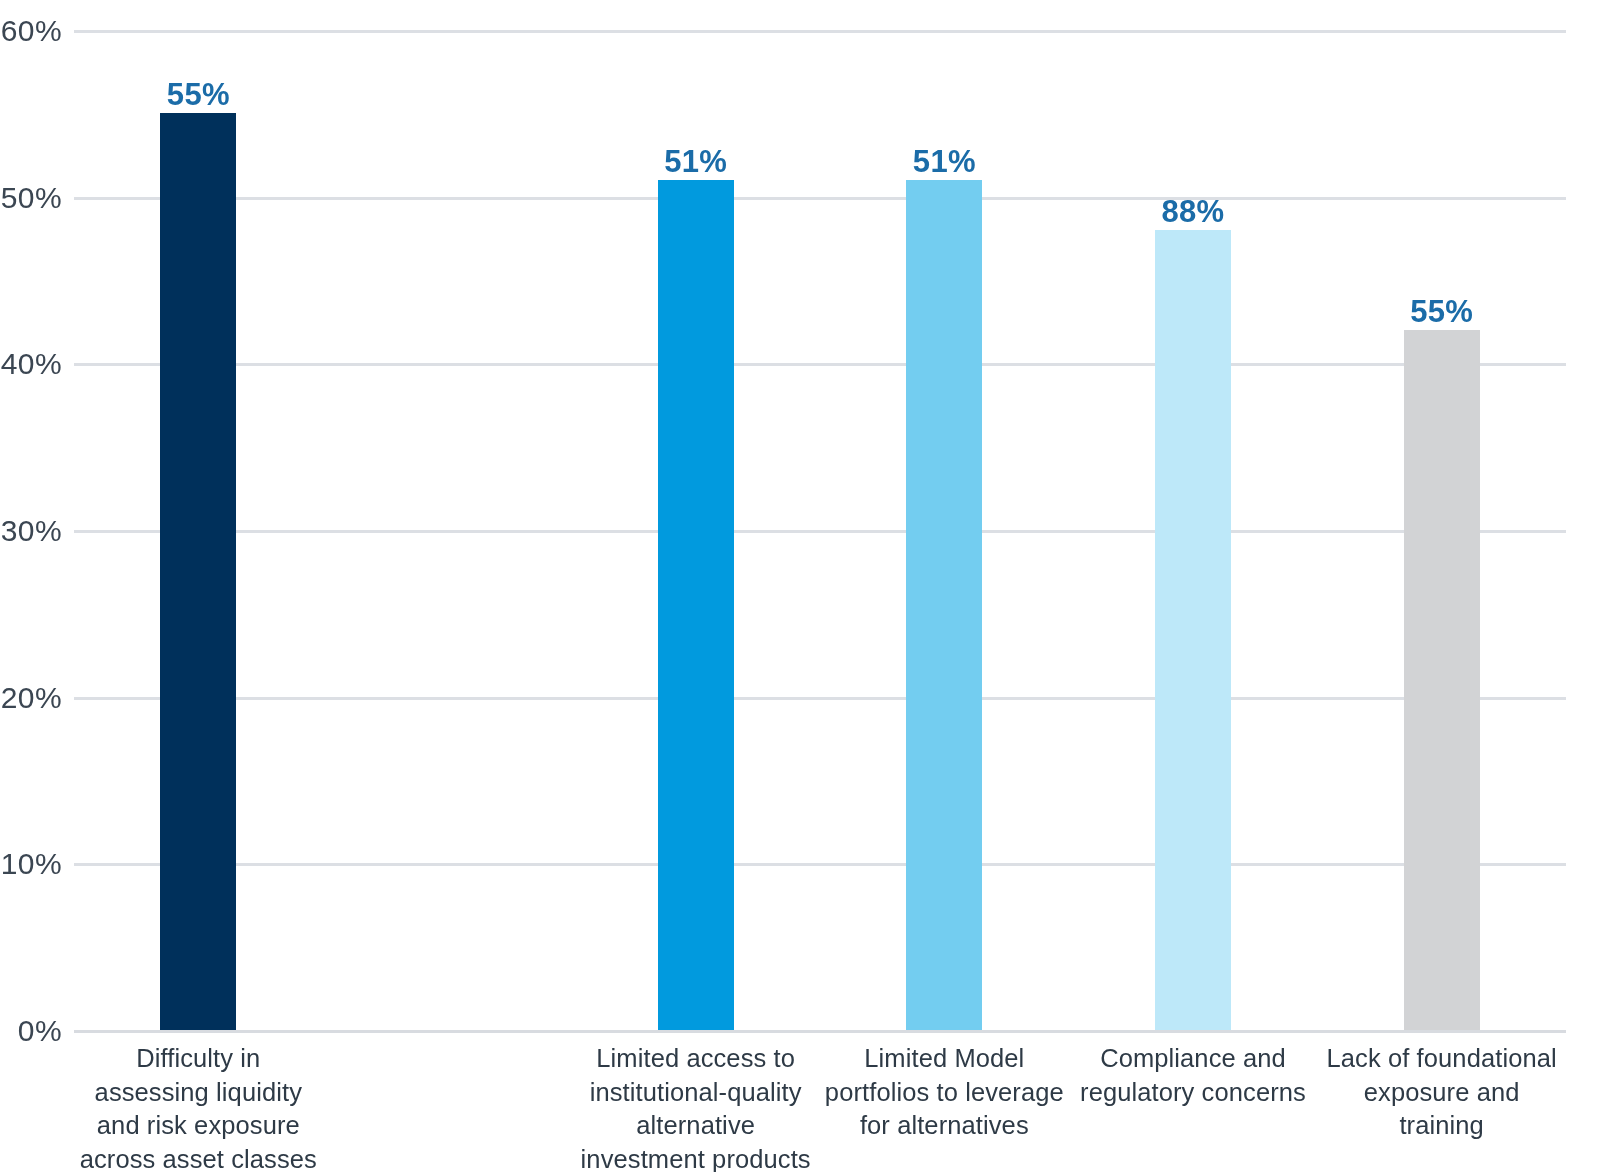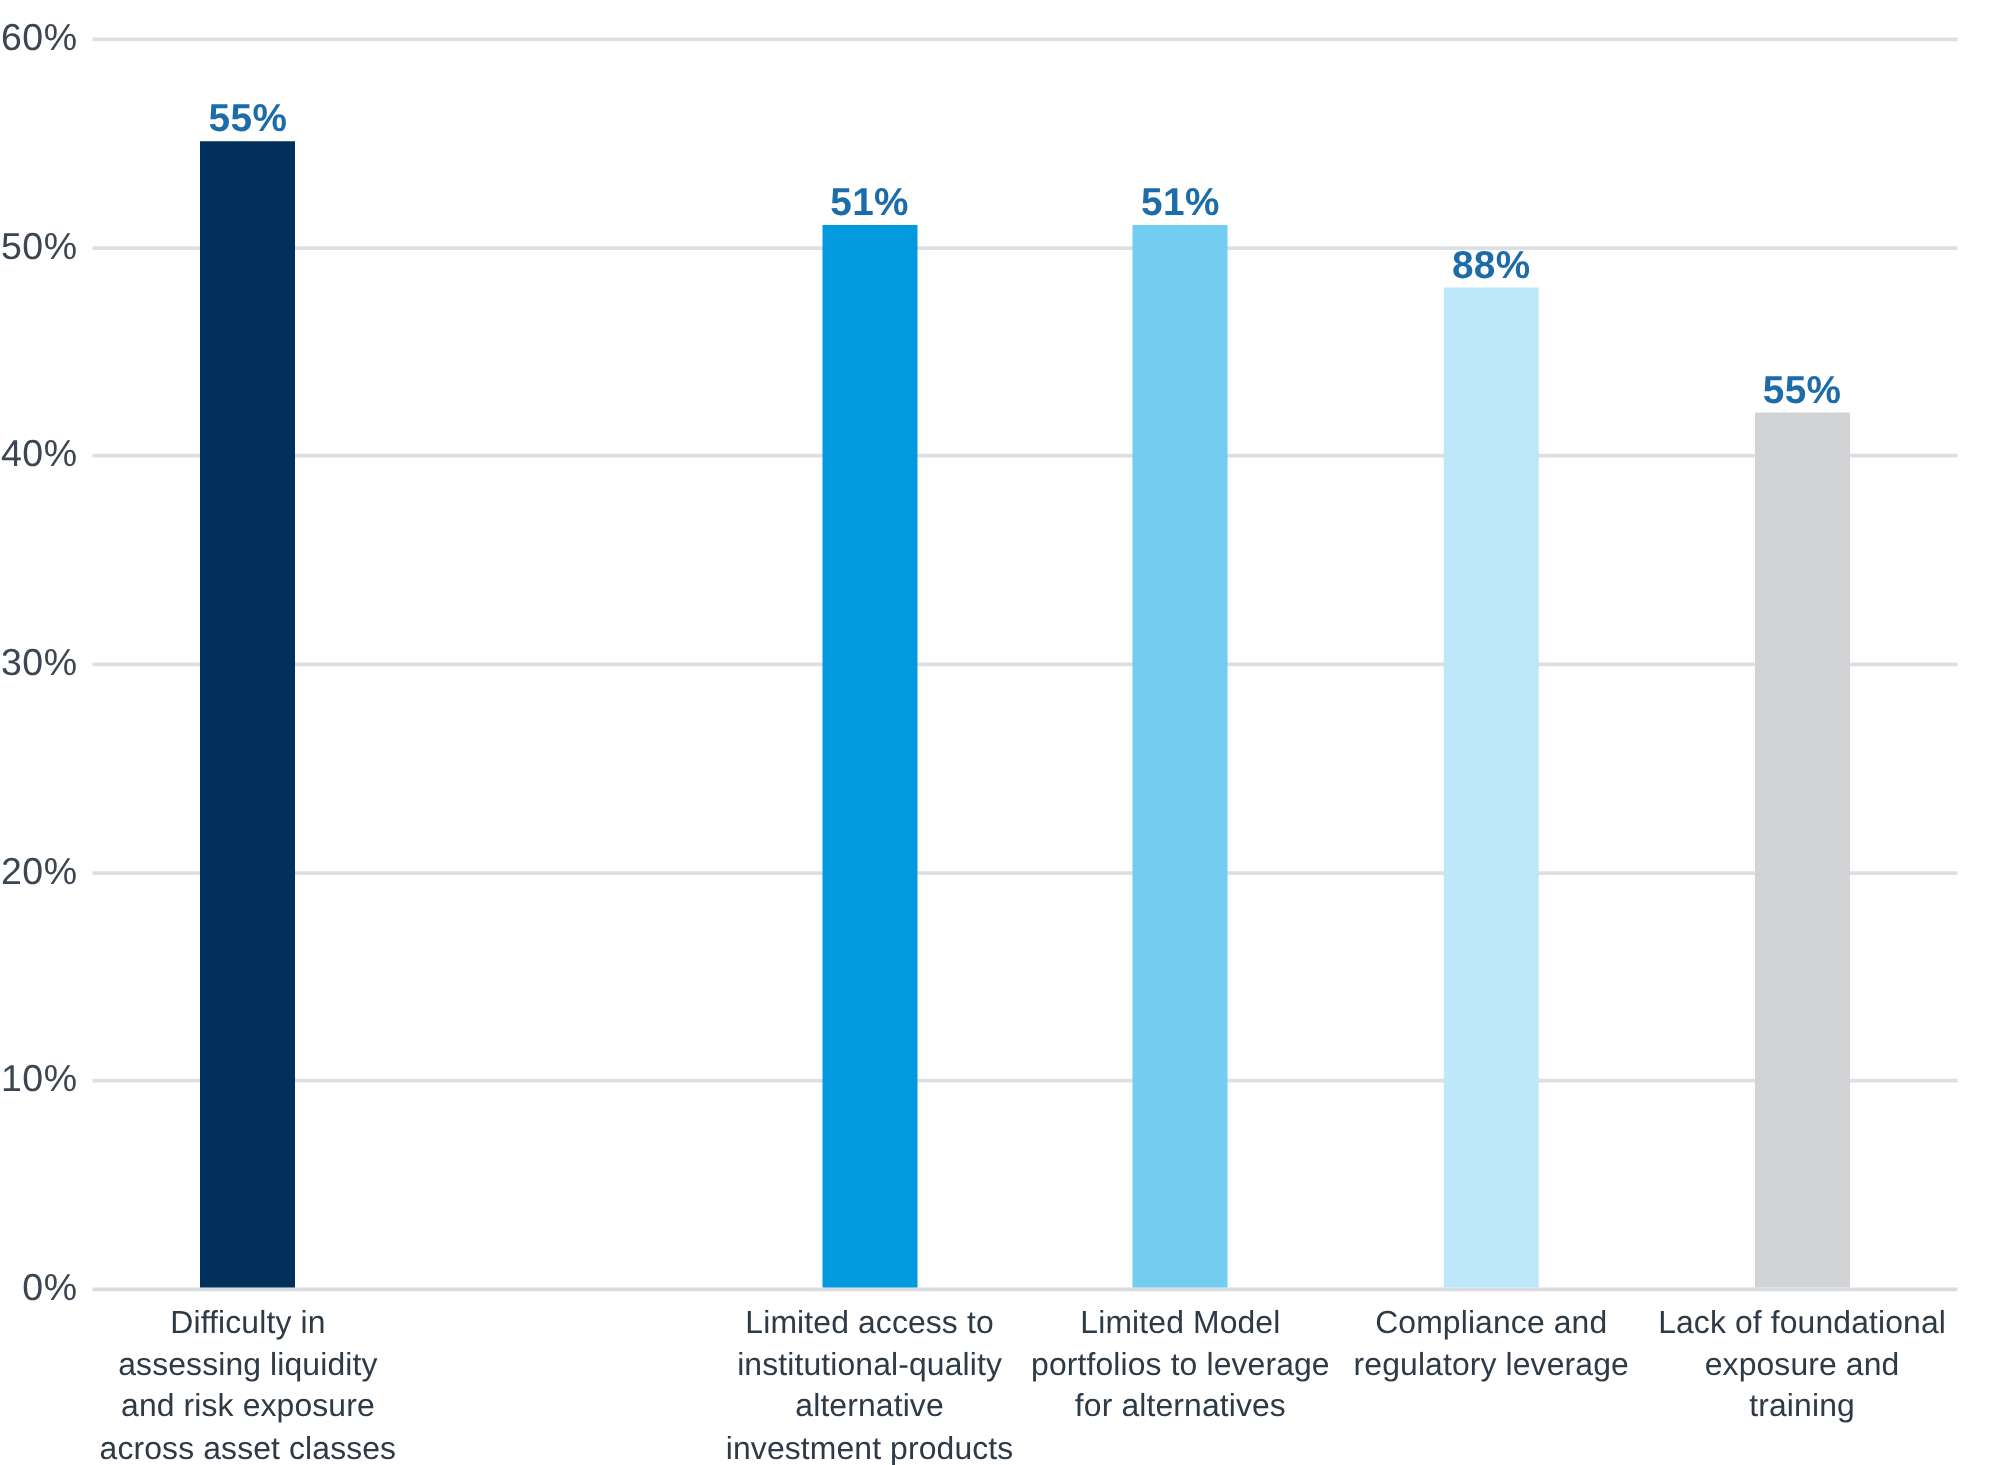--- a/index.html
+++ b/index.html
@@ -140,21 +140,21 @@
 
     <div class="bar-group" style="left:746px;width:248.67px">
       <div class="bar-value" style="bottom:992.3px">51%</div>
       <div class="bar" style="height:850px;background:#73cdf0"></div>
       <div class="cat-label">Limited Model portfolios to leverage for alternatives</div>
     </div>
 
     <div class="bar-group" style="left:994.67px;width:248.67px">
       <div class="bar-value" style="bottom:942.3px">88%</div>
       <div class="bar" style="height:800px;background:#bde8f9"></div>
-      <div class="cat-label">Compliance and regulatory leverage</div>
+      <div class="cat-label">Compliance and regulatory concerns</div>
     </div>
 
     <div class="bar-group" style="left:1243.33px;width:248.67px">
       <div class="bar-value" style="bottom:842.3px">55%</div>
       <div class="bar" style="height:700px;background:#d2d3d5"></div>
       <div class="cat-label">Lack of foundational exposure and training</div>
     </div>
 
   </div>
 </div>

